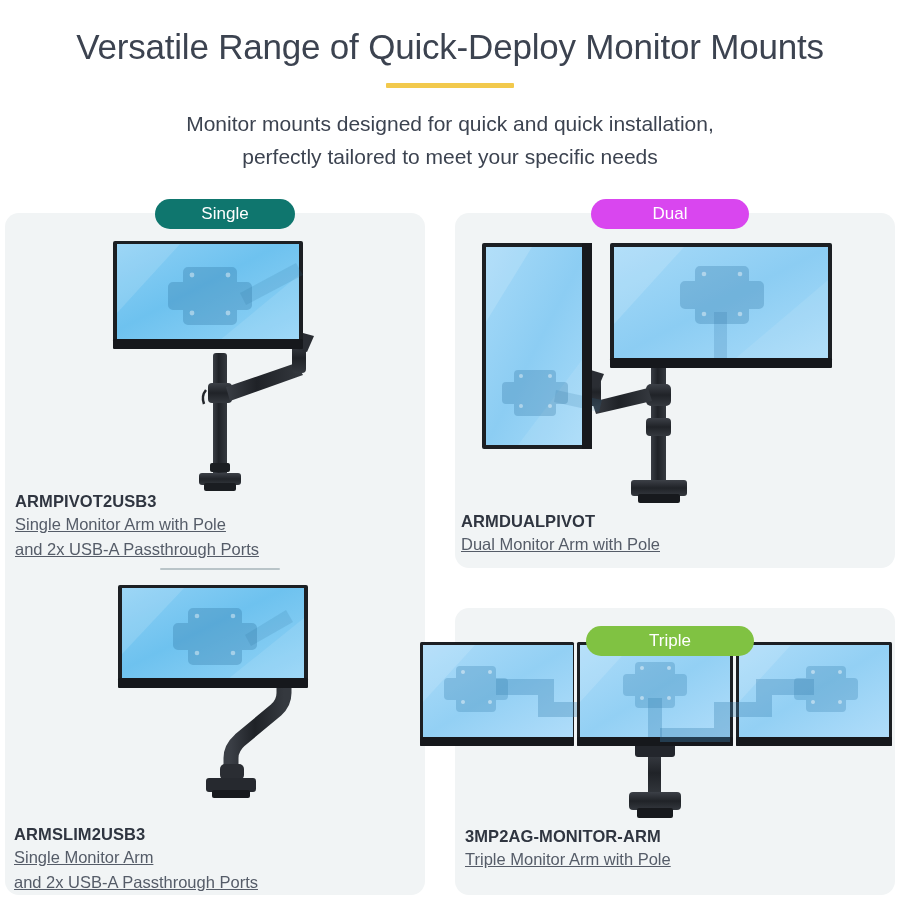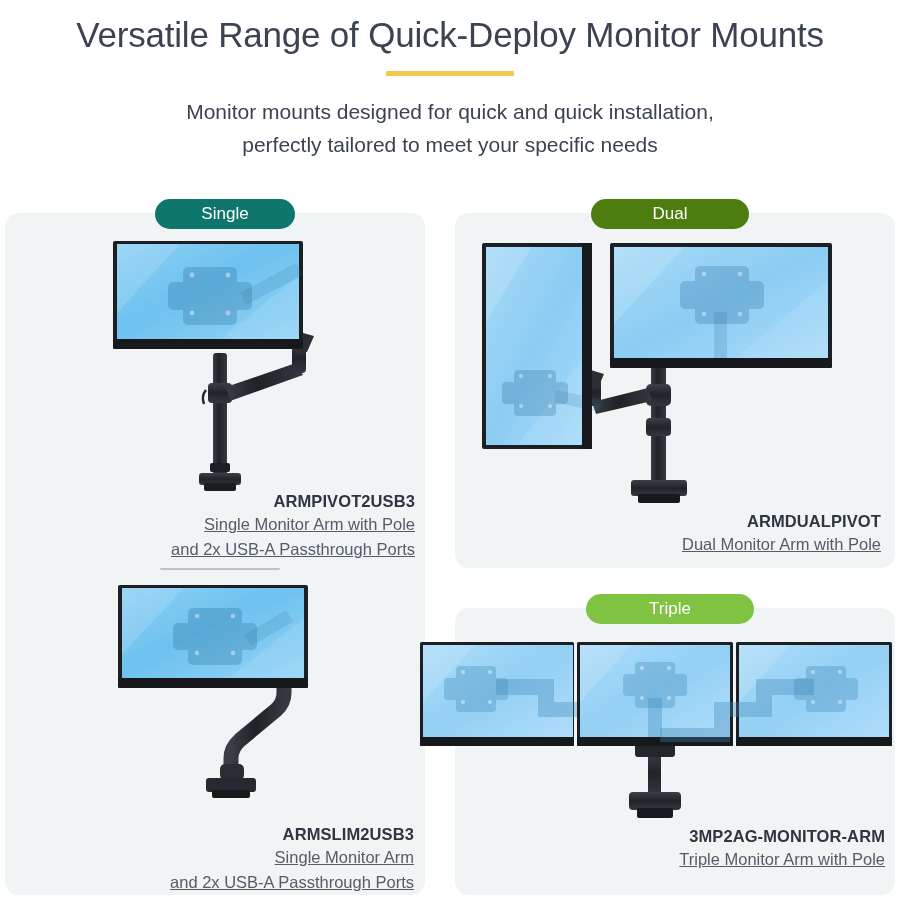--- a/index.html
+++ b/index.html
@@ -25,21 +25,21 @@
   .header {
     padding-top: 10px;
     text-align: center;
   }
   .headline {
     font-size: 35px;
     font-weight: 400;
     letter-spacing: -0.2px;
     color: #3c4350;
     line-height: 1.18;
-    margin: 4px auto;
+    margin: 16px auto;
     white-space: nowrap;
   }
   .rule {
     width: 128px;
     height: 5px;
     background: #f2c94c;
     margin: 16px auto 0 auto;
     border-radius: 1px;
   }
   .subhead {
@@ -66,27 +66,27 @@
     position: absolute;
     height: 30px;
     line-height: 30px;
     border-radius: 16px;
     color: #ffffff;
     font-size: 17px;
     text-align: center;
     z-index: 6;
   }
   #badge-single { left: 155px; top: 199px; width: 140px; background: #0f766e; }
-  #badge-dual   { left: 591px; top: 199px; width: 158px; background: #4d7c0f; }
-  #badge-triple { left: 586px; top: 594px; width: 168px; background: #80c242; }
+  #badge-dual   { left: 591px; top: 199px; width: 158px; background: #d946ef; }
+  #badge-triple { left: 586px; top: 626px; width: 168px; background: #80c242; }
 
   
   .caption {
     position: absolute;
-    text-align: right;
+    text-align: left;
     z-index: 5;
   }
   .sku {
     font-size: 16.5px;
     font-weight: bold;
     color: #2f3540;
     letter-spacing: 0.1px;
     margin: 0;
   }
   .desc {

